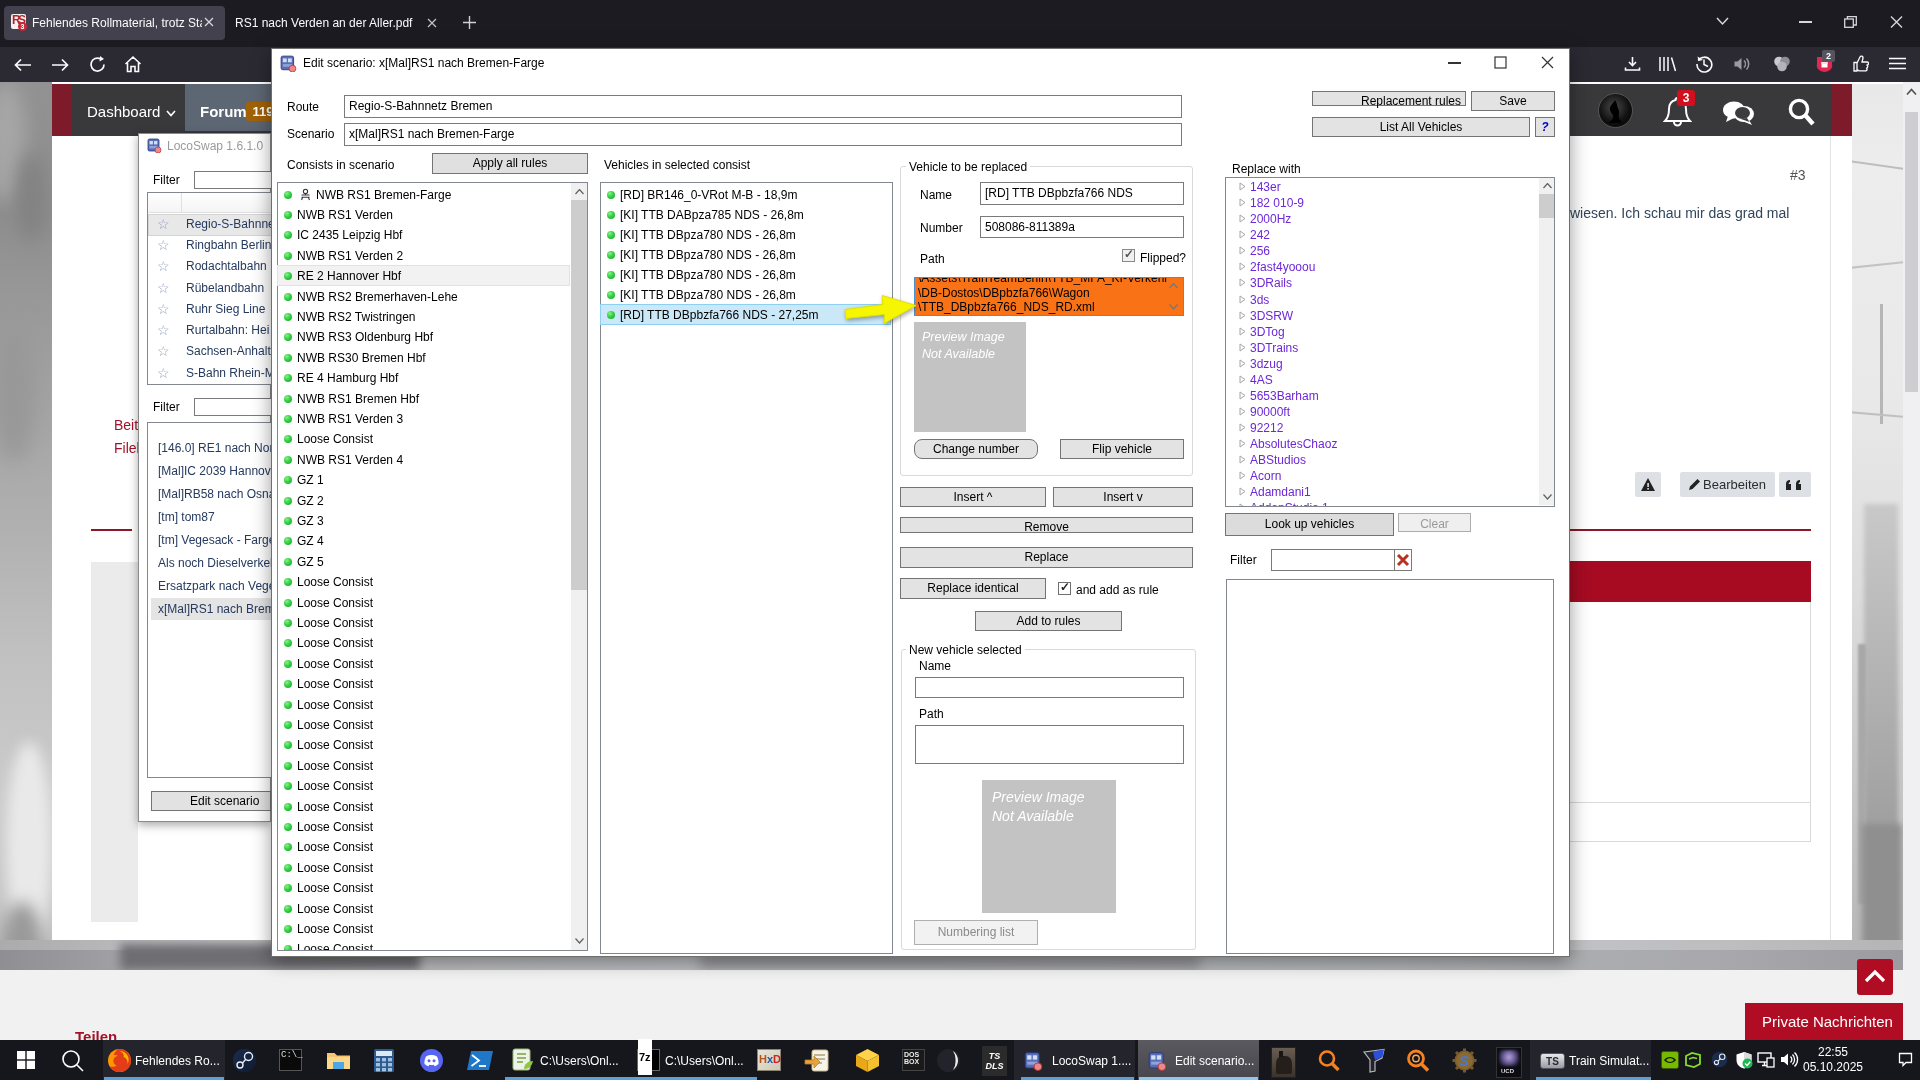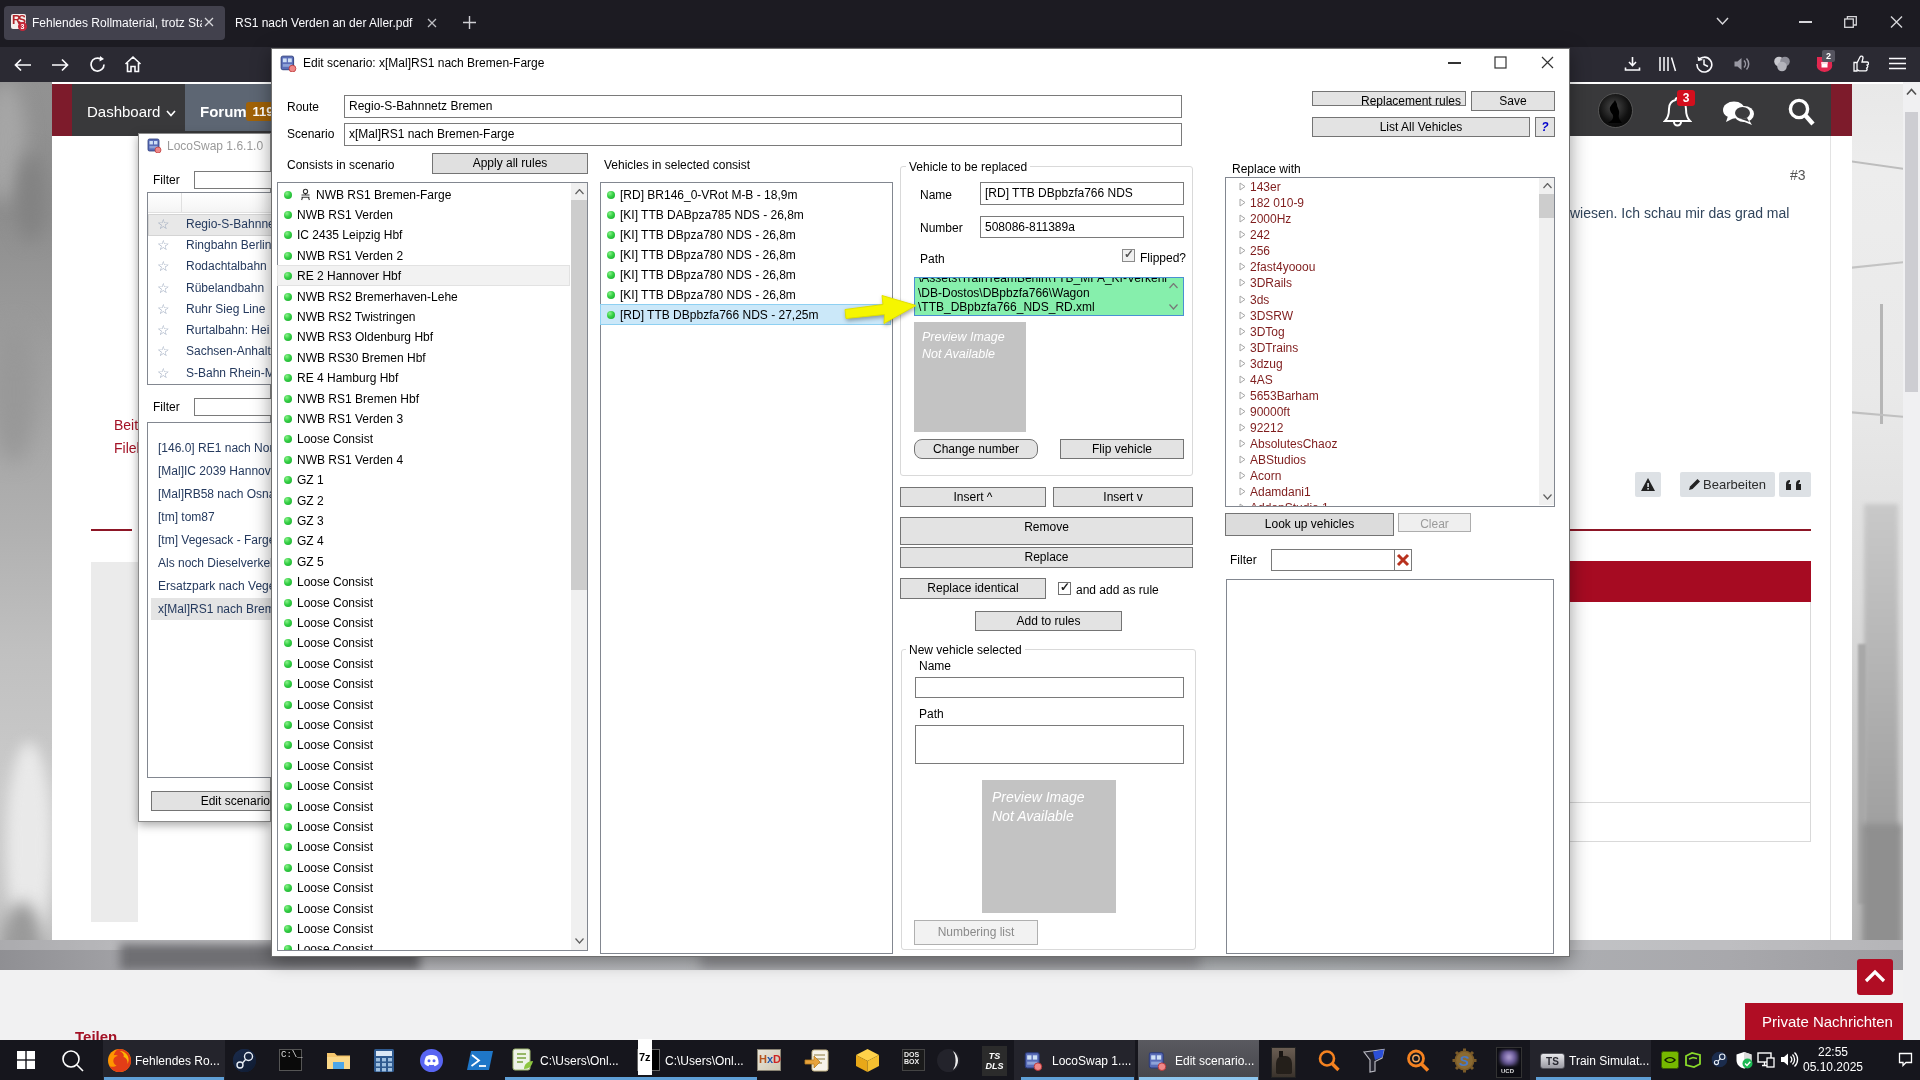--- a/index.html
+++ b/index.html
@@ -11,34 +11,34 @@
   #toolbar { left:0; top:47px; width:1920px; height:35px; background:#2b2a33; }
   .tabtxt { color:#fbfbfe; font-size:12px; }
   #activetab { left:4px; top:6px; width:221px; height:34px; background:#42414d; border-radius:4px; }
   
   #page { left:0; top:82px; width:1920px; height:958px; background:#fff; }
   
   #loco { left:138px; top:133px; width:133px; height:689px; background:#fff; border:1px solid #8a8a8a; box-shadow:0 3px 9px rgba(0,0,0,.35); }
   #dialog { left:271px; top:48px; width:1299px; height:909px; background:#fff; border:1px solid #6e6e6e; box-shadow:0 4px 18px rgba(0,0,0,.4); }
   
   #taskbar { left:0; top:1040px; width:1920px; height:40px; background:#16161d; }
-  .btn { position:absolute; background:#e2e2e2; border:1px solid #747474; font-size:12px; color:#000; text-align:right; }
+  .btn { position:absolute; background:#e2e2e2; border:1px solid #747474; font-size:12px; color:#000; text-align:left;padding-left:38px; }
   .tb { position:absolute; border:1px solid #7a7a7a; background:#fff; font-size:12px; color:#000; }
   .lbl { position:absolute; font-size:12px; color:#000; white-space:nowrap; }
   .rrow { position:absolute; left:0; width:124px; height:21px; white-space:nowrap; }
   .star { position:absolute; left:10px; top:2px; color:#93a1b8; font-size:14px; }
   .rt { position:absolute; left:39px; top:3px; color:#253a5e; font-size:12px; }
   .srow { position:absolute; left:11px; width:113px; height:23px; color:#253a5e; font-size:12px; padding-top:4px; white-space:nowrap; overflow:hidden; }
   .crow { position:absolute; left:1px; width:292px; height:20px; white-space:nowrap; overflow:hidden; }
   .dot { position:absolute; left:6px; top:6px; width:8px; height:8px; border-radius:50%; background:radial-gradient(circle at 35% 30%,#8af08a 0%,#35d045 45%,#17a32b 100%); }
   .ct { position:absolute; left:19px; top:3px; font-size:12px; color:#000; }
   .vrow { position:absolute; left:1px; width:290px; height:20px; white-space:nowrap; overflow:hidden; }
   .trow { position:absolute; left:1px; width:310px; height:16px; white-space:nowrap; overflow:hidden; }
   .tri { position:absolute; left:11px; top:3px; width:9px; height:9px; }
-  .tt { position:absolute; left:23px; top:1px; font-size:12px; color:#7f1d1d; }
+  .tt { position:absolute; left:23px; top:1px; font-size:12px; color:#6d28d9; }
   .gb { position:absolute; border:1px solid #d9d9d9; border-radius:3px; }
   .gbl { position:absolute; background:#fff; font-size:12px; color:#000; padding:0 3px; white-space:nowrap; }
   .dlbl { position:absolute; font-size:12px; color:#000; white-space:nowrap; }
   .dbtn { position:absolute; background:#e3e3e3; border:1px solid #747474; font-size:12px; color:#000; text-align:center; }
   .dtb { position:absolute; border:1px solid #7a7a7a; background:#fff; font-size:12px; color:#000; white-space:nowrap; overflow:hidden; line-height:20px; padding-left:4px; }
   .cb { position:absolute; width:13px; height:13px; border:1px solid #707070; background:#fff; }
   .ck { position:absolute; font-size:12px; color:#222; top:-3px; left:1px; font-weight:bold; }
 </style>
 </head>
 <body>
@@ -541,37 +541,37 @@
     <div class="gbl" style="left:906px;top:160px;">Vehicle to be replaced</div>
     <div class="dlbl" style="left:920px;top:188px;">Name</div>
     <div class="dtb" style="left:980px;top:182px;width:204px;height:23px;">[RD] TTB DBpbzfa766 NDS</div>
     <div class="dlbl" style="left:920px;top:221px;">Number</div>
     <div class="dtb" style="left:980px;top:216px;width:204px;height:22px;">508086-811389a</div>
     <div class="dlbl" style="left:920px;top:252px;">Path</div>
     <div class="cb" style="left:1122px;top:249px;background:#f0f0f0;border-color:#8a8a8a;">
         <span class="ck" style="color:#555;">✓</span>
       </div>
     <div class="dlbl" style="left:1140px;top:251px;">Flipped?</div>
-    <div class="abs" style="left:914px;top:277px;width:270px;height:39px;border:1.5px solid #4a90d2;background:#86efac;overflow:hidden;">
+    <div class="abs" style="left:914px;top:277px;width:270px;height:39px;border:1.5px solid #4a90d2;background:#f97316;overflow:hidden;">
       <div style="position:absolute;left:3px;top:-7px;font-size:12px;line-height:14.5px;color:#000;white-space:pre;">\Assets\TrainTeamBerlin\TTB_MFA_KI-Verkehr
 \DB-Dostos\DBpbzfa766\Wagon
 \TTB_DBpbzfa766_NDS_RD.xml</div>
       <svg style="position:absolute;left:254px;top:5px;" width="9" height="6" viewBox="0 0 9 6">
           <path d="M0.5 5 L4.5 0.5 L8.5 5" stroke="#777" stroke-width="1.2" fill="none"></path>
         </svg>
       <svg style="position:absolute;left:254px;top:26px;" width="9" height="6" viewBox="0 0 9 6">
           <path d="M0.5 0.5 L4.5 5 L8.5 0.5" stroke="#777" stroke-width="1.2" fill="none"></path>
         </svg>
     </div>
     <div class="abs" style="left:914px;top:322px;width:112px;height:110px;background:#c3c3c3;color:#fff;font-style:italic;font-size:12.5px;padding:7px 0 0 8px;line-height:17px;">Preview Image<br>Not Available</div>
     <div class="dbtn" style="left:914px;top:439px;width:124px;height:20px;line-height:18px;border-radius:8px;">Change number</div>
     <div class="dbtn" style="left:1060px;top:439px;width:124px;height:20px;line-height:18px;">Flip vehicle</div>
     <div class="dbtn" style="left:900px;top:487px;width:146px;height:20px;line-height:18px;">Insert ^</div>
     <div class="dbtn" style="left:1053px;top:487px;width:140px;height:20px;line-height:18px;">Insert v</div>
-    <div class="dbtn" style="left:900px;top:517px;width:293px;height:28px;line-height:18px;">Remove</div>
+    <div class="dbtn" style="left:900px;top:517px;width:293px;height:16px;line-height:18px;">Remove</div>
     <div class="dbtn" style="left:900px;top:547px;width:293px;height:21px;line-height:19px;">Replace</div>
     <div class="dbtn" style="left:900px;top:578px;width:146px;height:21px;line-height:19px;">Replace identical</div>
     <div class="cb" style="left:1058px;top:582px;">
         <span class="ck">✓</span>
       </div>
     <div class="dlbl" style="left:1076px;top:583px;">and add as rule</div>
     <div class="dbtn" style="left:975px;top:611px;width:147px;height:20px;line-height:18px;">Add to rules</div>
     <div class="gb" style="left:901px;top:649px;width:295px;height:301px;"></div>
     <div class="gbl" style="left:906px;top:643px;">New vehicle selected</div>
     <div class="dlbl" style="left:919px;top:659px;">Name</div>

